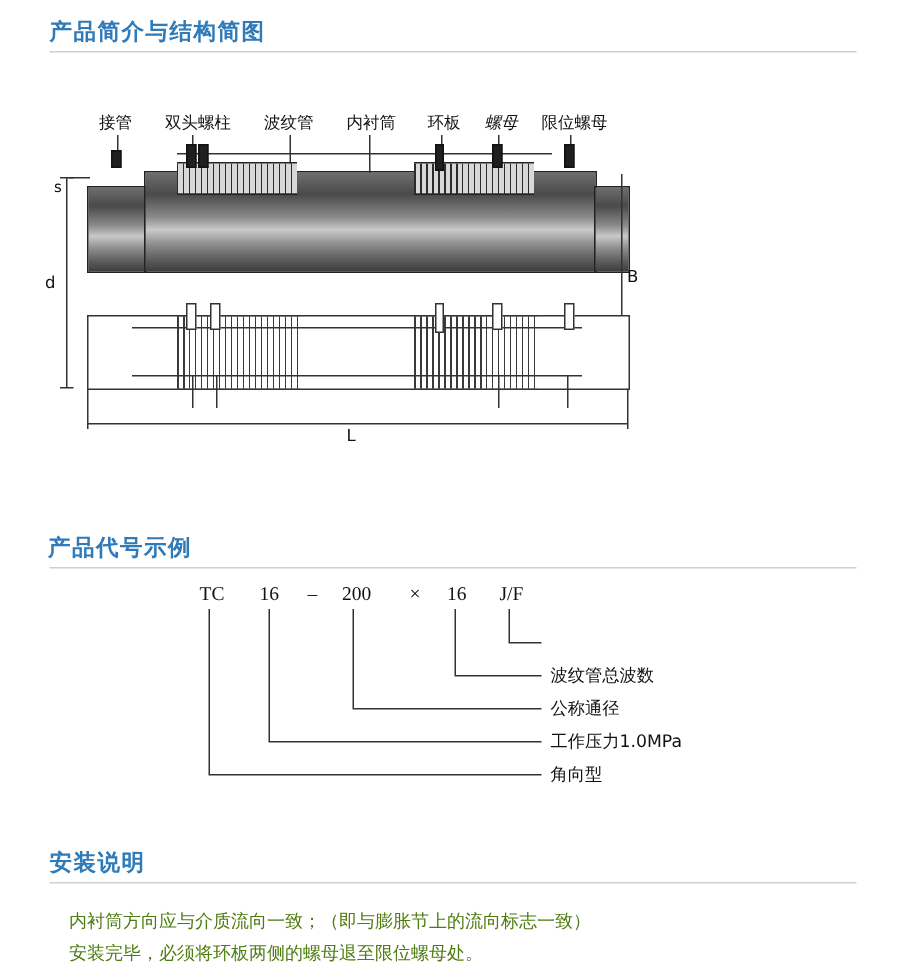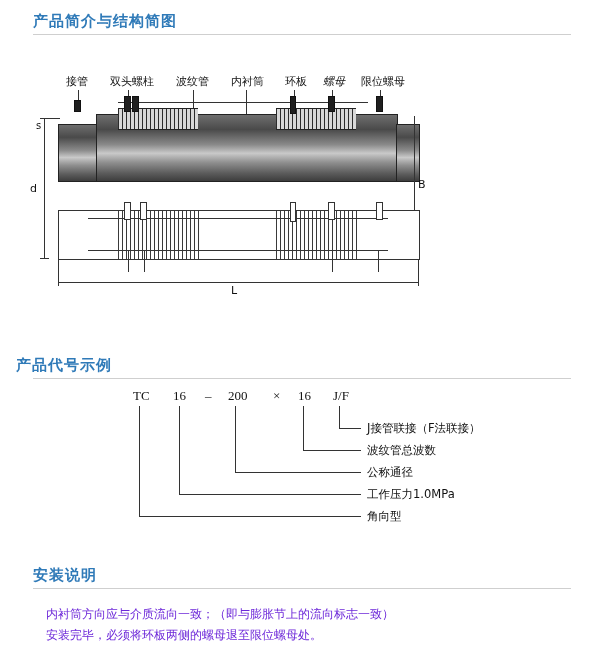--- a/index.html
+++ b/index.html
@@ -59,36 +59,36 @@
   }
   .plate-l{
     position:absolute;background:#ffffff;border:1px solid #333;
   }
   .tube-light{
     position:absolute;background:#ffffff;border:1px solid #333;
   }
   .rod{position:absolute;background:#333;}
 
   
-  #sec2-title{left:16px;top:356px;}
+  #sec2-title{left:32px;top:356px;}
   #code{
     position:absolute;left:33px;top:380px;width:535px;height:160px;
   }
   .code-tok{
     position:absolute;font-size:13px;color:#111;white-space:nowrap;
     font-family:"Liberation Serif","DejaVu Serif",serif;
   }
   .code-desc{
     position:absolute;font-size:11.5px;color:#111;white-space:nowrap;
   }
 
   
   #sec3-title{left:33px;top:566px;}
   .note{
-    position:absolute;font-size:12px;color:#6d28d9;white-space:nowrap;
+    position:absolute;font-size:12px;color:#4d7c0f;white-space:nowrap;
   }
 </style>
 </head>
 <body>
 
 <div class="section-title" id="sec1-title">产品简介与结构简图</div>
 <div class="rule" style="left:33px;top:34px;width:538px;"></div>
 
 <div id="diagram">
 
@@ -181,21 +181,20 @@
   <div class="vline" style="left:202px;top:26px;height:66px;"></div>
   <div class="vline" style="left:270px;top:26px;height:44px;"></div>
   <div class="vline" style="left:306px;top:26px;height:22px;"></div>
 
   <div class="hline" style="left:306px;top:48px;width:22px;"></div>
   <div class="hline" style="left:270px;top:70px;width:58px;"></div>
   <div class="hline" style="left:202px;top:92px;width:126px;"></div>
   <div class="hline" style="left:146px;top:114px;width:182px;"></div>
   <div class="hline" style="left:106px;top:136px;width:222px;"></div>
 
-  <div class="code-desc" style="left:334px;top:41px;">J接管联接（F法联接）</div>
   <div class="code-desc" style="left:334px;top:63px;">波纹管总波数</div>
   <div class="code-desc" style="left:334px;top:85px;">公称通径</div>
   <div class="code-desc" style="left:334px;top:107px;">工作压力1.0MPa</div>
   <div class="code-desc" style="left:334px;top:129px;">角向型</div>
 </div>
 
 <div class="section-title" id="sec3-title">安装说明</div>
 <div class="rule" style="left:33px;top:588px;width:538px;"></div>
 
 <div class="note" style="left:46px;top:606px;">内衬筒方向应与介质流向一致；（即与膨胀节上的流向标志一致）</div>

